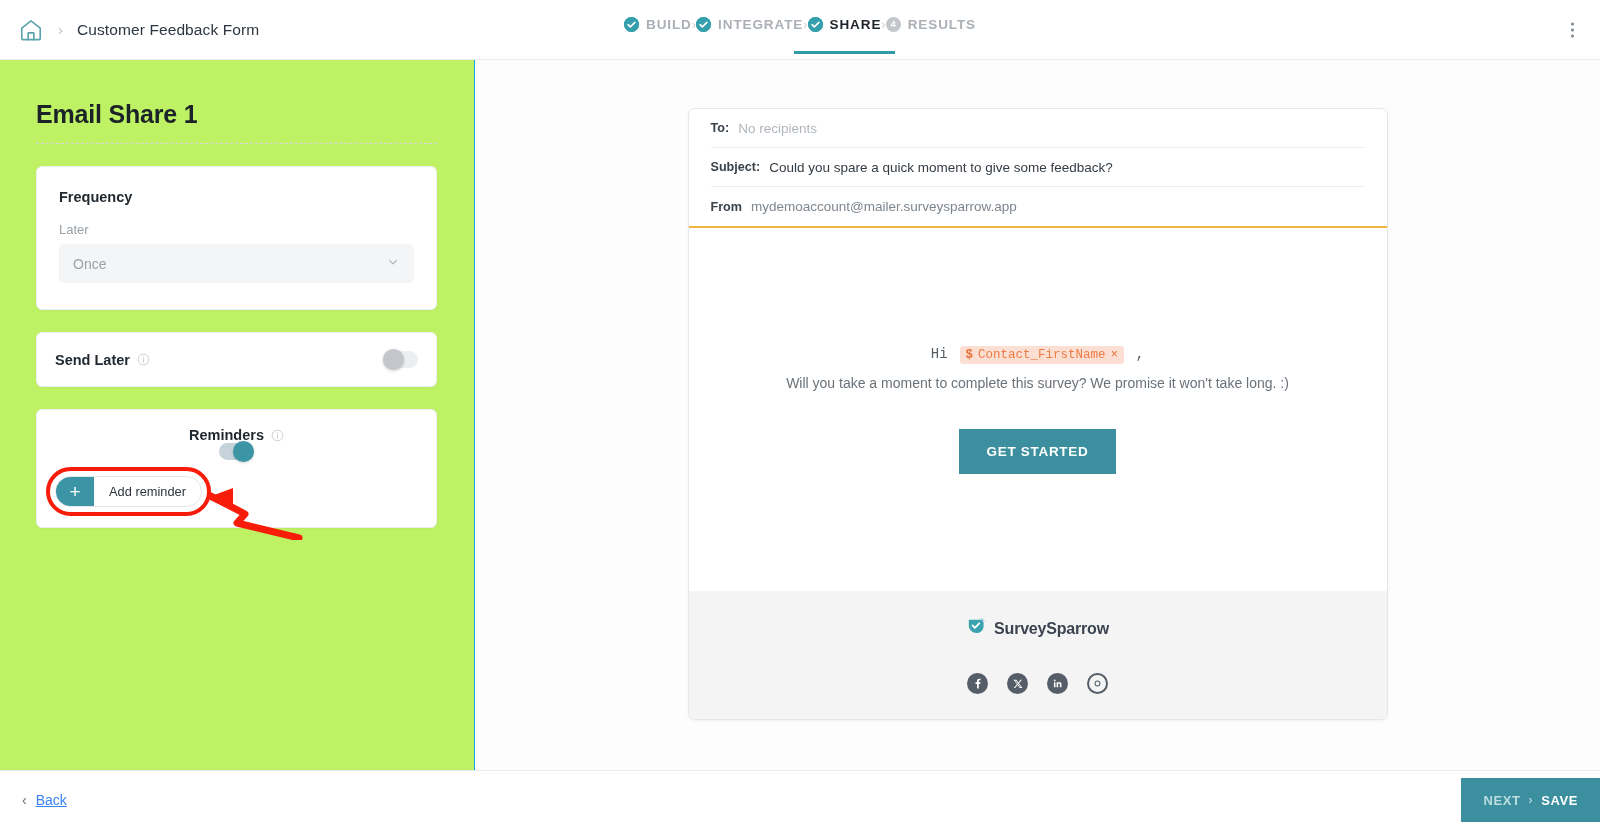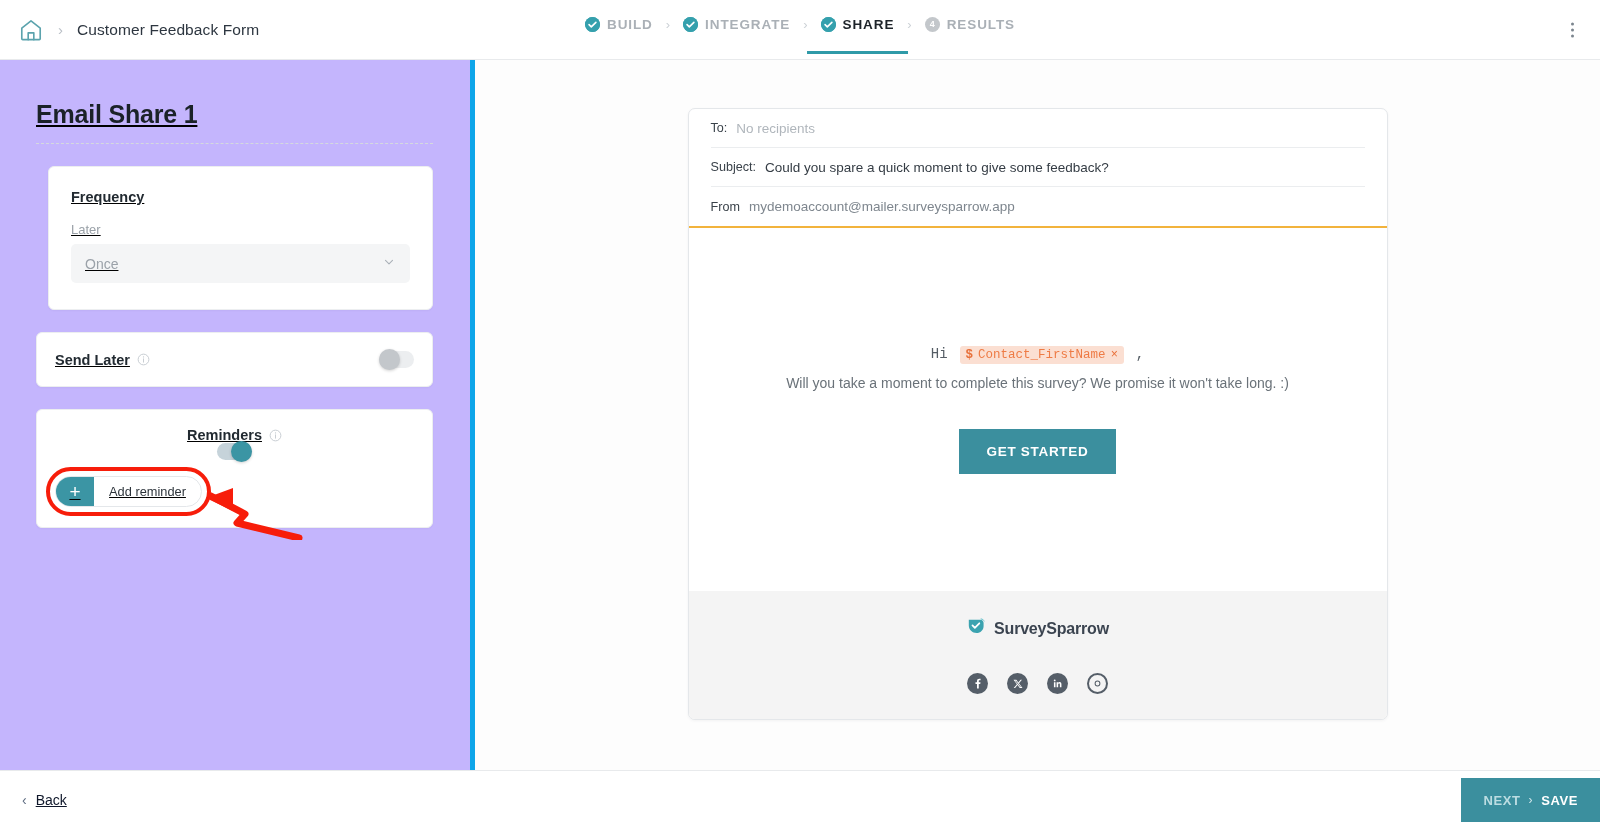--- a/index.html
+++ b/index.html
@@ -21,21 +21,21 @@
   }
   .breadcrumb { display: flex; align-items: center; gap: 14px; padding-left: 18px; }
   .home-icon { width: 26px; height: 26px; display: block; }
   .bc-sep { color: #b9bfc6; font-size: 15px; line-height: 1; }
   .bc-title { font-size: 15.5px; color: #2d3640; letter-spacing: .1px; }
 
   
   .steps {
     position: absolute; left: 50%; transform: translateX(-50%);
     top: 0; height: 48px;
-    display: flex; align-items: center; gap: 13px;
+    display: flex; align-items: center; 
   }
   .step { display: flex; align-items: center; gap: 7px; height: 60px; }
   .step-badge {
     width: 15px; height: 15px; border-radius: 50%;
     display: flex; align-items: center; justify-content: center;
     font-size: 9px; color: #fff; font-weight: bold;
     background: #35a0ad;
   }
   .step-badge.done svg { display:block; }
   .step-badge.pending { background: #c3c7cb; }
@@ -55,38 +55,37 @@
     padding: 4px;
   }
   .kebab i { width: 3px; height: 3px; border-radius: 50%; background: #7b858e; display:block; }
 
   
   .main { flex: 1; display: flex; min-height: 0; background: #fdfdfd; }
 
   
   .left {
     width: 475px; min-width: 475px;
-    background: #c4b5fd;
-    border-right: 5px solid #0ea5e9;
+    background: #bef264;
+    border-right: 1px solid #0ea5e9;
     padding: 40px 37px 0 36px;
-    text-decoration: underline;
   }
   .panel-title {
     font-size: 25px; font-weight: bold; color: #1b2228; letter-spacing: -0.2px;
     padding-bottom: 14px;
     border-bottom: 1px dashed #d5d9dd;
   }
   .card {
     background: #ffffff;
     border: 1px solid #eceef0;
     border-radius: 6px;
     margin-top: 22px;
     box-shadow: 0 1px 2px rgba(30,40,50,.035);
   }
-  .card.freq { padding: 22px 22px 26px 22px; margin-left: 12px; }
+  .card.freq { padding: 22px 22px 26px 22px; }
   .card-head { font-size: 14.5px; font-weight: bold; color: #222a31; }
   .field-label { font-size: 13px; color: #9aa1a8; margin-top: 17px; margin-bottom: 7px; }
   .select {
     height: 39px; background: #f4f5f6; border-radius: 5px;
     display: flex; align-items: center; justify-content: space-between;
     padding: 0 14px; cursor: pointer;
   }
   .select-value { font-size: 14px; color: #9ba2a9; }
   .chev { color: #aab1b8; }
 
@@ -135,21 +134,21 @@
     box-shadow: 0 1px 3px rgba(30,40,50,.05);
     overflow: hidden;
   }
   .mail-head { padding: 0 22px; }
   .mrow {
     display: flex; align-items: center; gap: 9px;
     height: 39px; border-bottom: 1px solid #ebedef;
     font-size: 13.5px;
   }
   .mrow:last-child { border-bottom: none; }
-  .mlabel { color: #3a424a; font-weight: normal; font-size: 12.6px; }
+  .mlabel { color: #3a424a; font-weight: bold; font-size: 12.6px; }
   .mval { color: #343c44; }
   .mval.muted { color: #b0b6bc; }
   .mval.dim { color: #7e868e; }
   .accent-line { height: 2px; background: #f2b33c; }
 
   .mail-body { flex: 1; background:#fff; display:flex; flex-direction:column; align-items:center; justify-content:center; padding: 0 40px; }
   .greet { font-size: 14px; color:#555d65; display:flex; align-items:flex-start; gap:12px; justify-content:center;font-family:Liberation Mono, monospace; }
   .tag {
     background:#fbdfd2; color:#ee7b45; border-radius: 3px;
     padding: 2px 6px; font-size: 12.5px; display:inline-flex; align-items:center; gap:5px;
@@ -175,21 +174,21 @@
 
   
   .bottombar {
     height: 58px; min-height:58px; background:#ffffff;
     border-top: 1px solid #e8eaec;
     display:flex; align-items:center; justify-content:space-between;
     padding: 0 0 0 22px; position: relative;
   }
   .back { display:flex; align-items:center; gap:9px; cursor:pointer; }
   .back-chev { color:#5d6b80; font-size: 14px; }
-  .back-txt { font-size: 14px; color:#0f172a;text-decoration:underline; }
+  .back-txt { font-size: 14px; color:#3b82f6;text-decoration:underline; }
   .next-btn {
     height: 44px; min-width: 108px; background:#3b8f9e; color:#fff;
     display:flex; align-items:center; justify-content:center; gap:8px;
     font-size: 13px; letter-spacing:.6px; cursor:pointer;
     position:absolute; right: 0; top: 7px; padding: 0 22px;
   }
   .next-txt { color:#bcdde2; font-weight: bold; }
   .next-arrow { color:#cfe6ea; font-size: 12px; }
   .save-txt { color:#ffffff; font-weight:bold; }
 </style>

